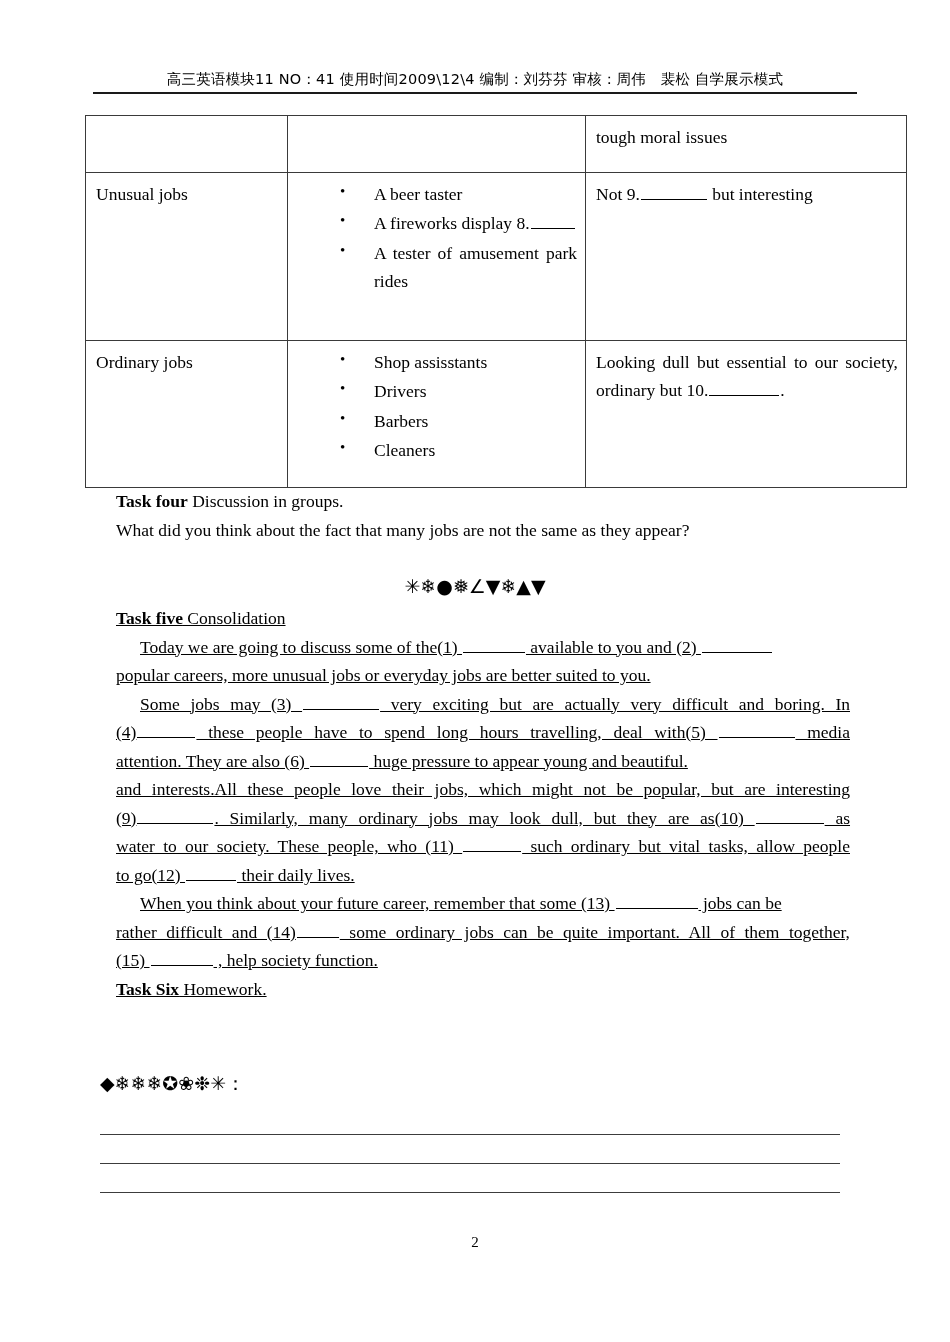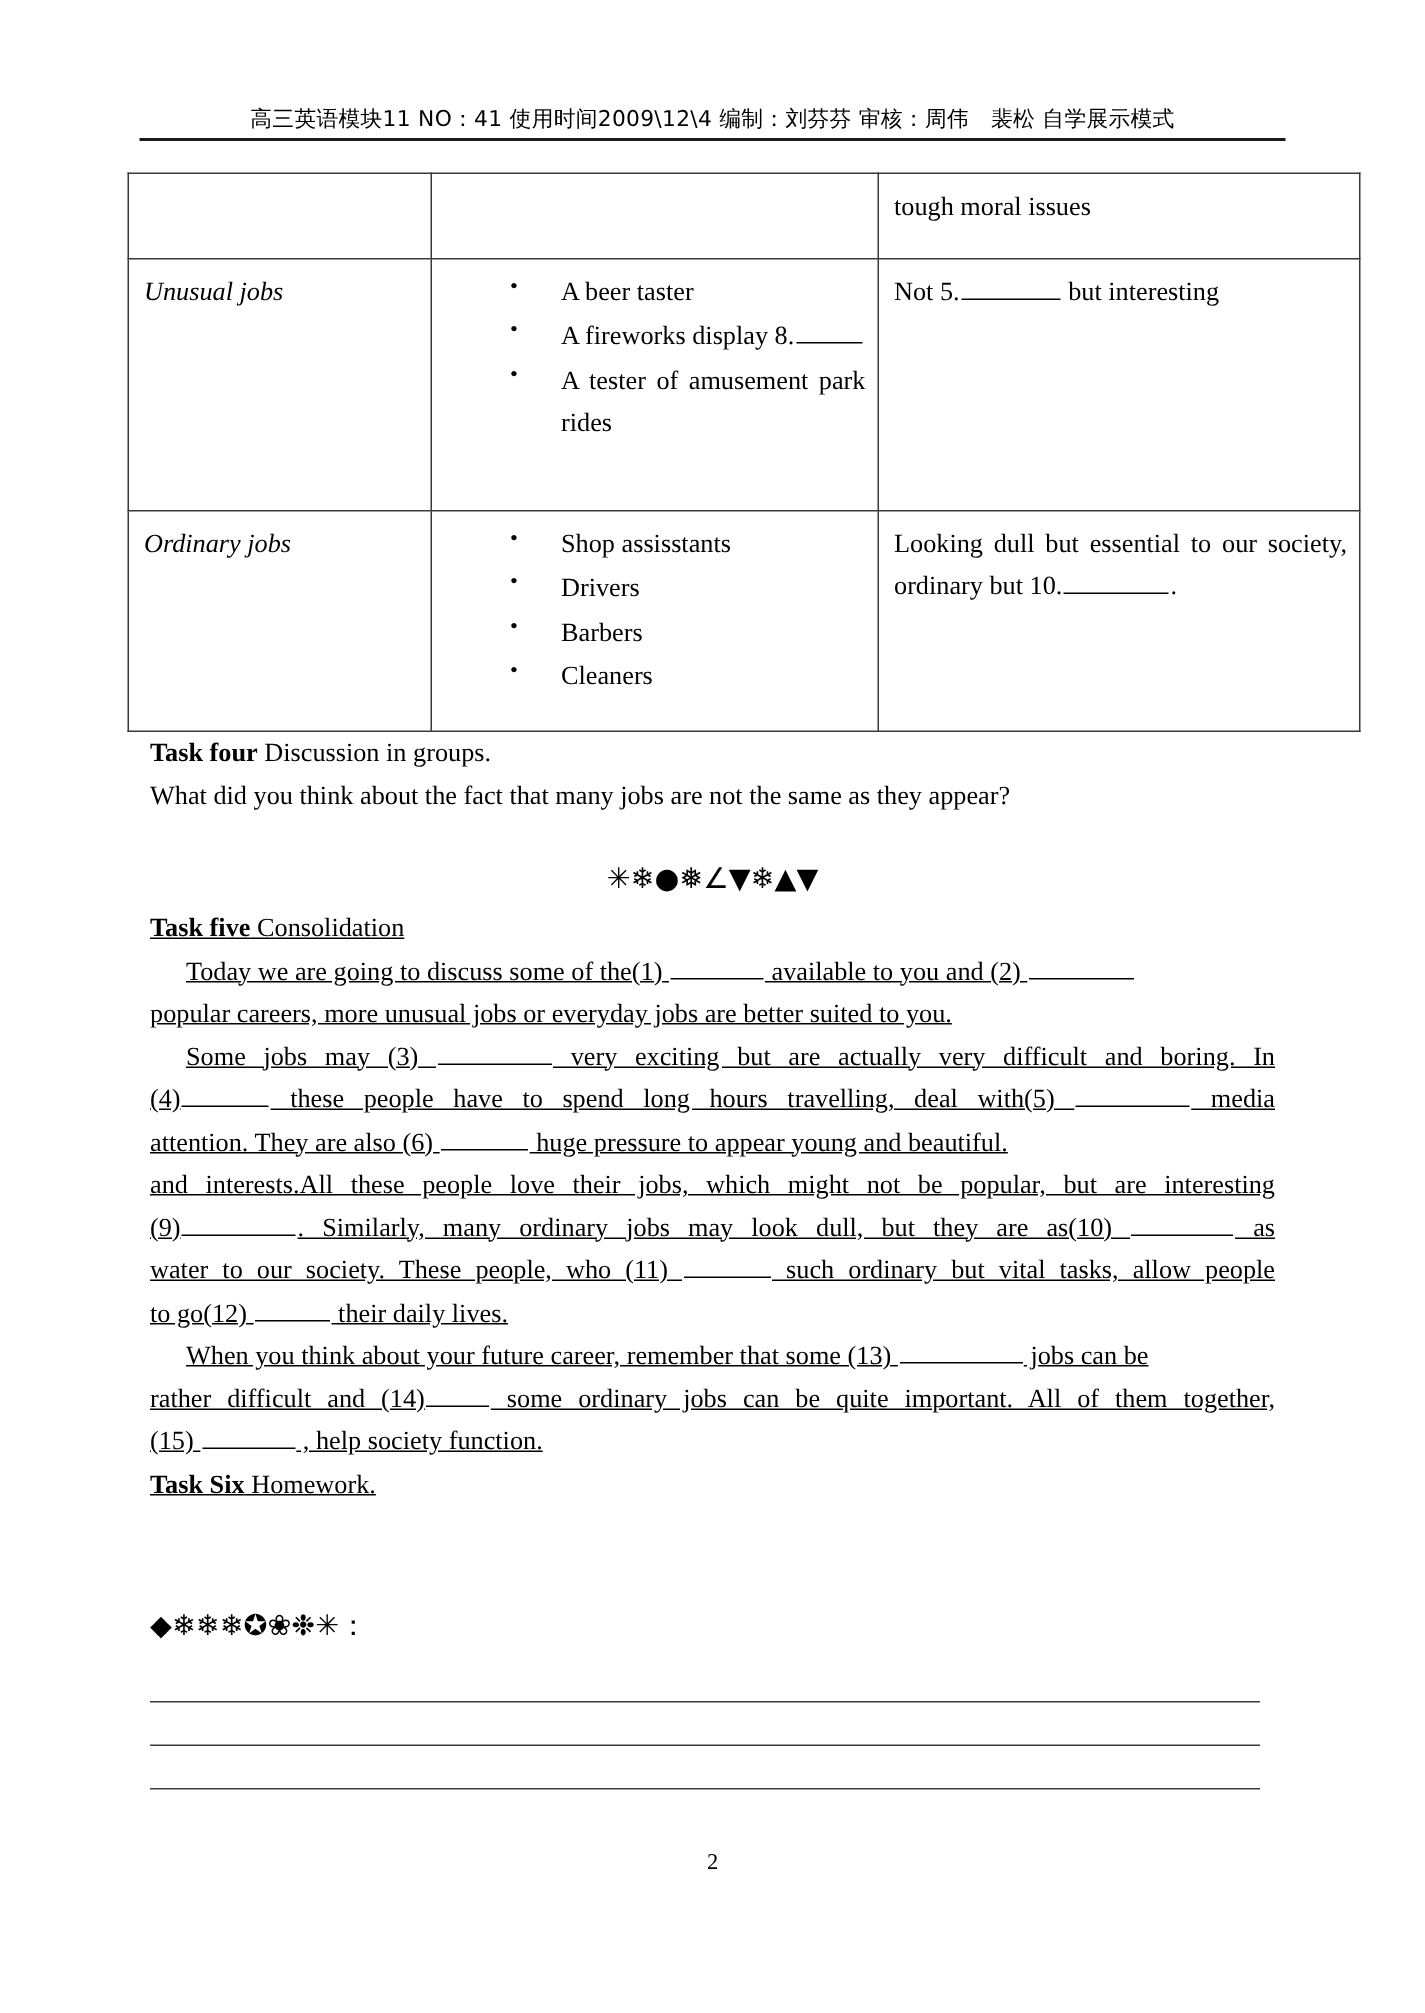--- a/index.html
+++ b/index.html
@@ -50,21 +50,21 @@
     border-collapse: collapse;
     table-layout: fixed;
   }
   table.main-table td {
     border: 1.1px solid #3a3a3a;
     vertical-align: top;
     padding: 7px 8px 7px 10px;
     font-size: 17.5px;
     line-height: 1.62;
   }
-  .col-a { width: 183px; font-style: italic; }
+  .col-a { width: 183px; }
   .col-b { width: 279px; }
   .col-c { width: 302px; }
 
   td.cell-justify {
     text-align: justify;
     text-justify: inter-word;
   }
 
   .row-h1 td { height: 42px; }
   .row-h2 td { height: 153px; }
@@ -107,20 +107,21 @@
     left: 100px;
     width: 750px;
     font-size: 17.5px;
     line-height: 1.63;
   }
   .ln {
     text-align: justify;
     text-justify: inter-word;
     text-align-last: left;
     white-space: normal;
+    margin-left: 16px;
   }
   .ln.just-full { text-align-last: justify; }
   .indent { display: inline-block; width: 24px; }
   b.task { font-weight: bold; }
 
   .symbols-center {
     position: absolute;
     left: 0;
     width: 950px;
     text-align: center;
@@ -169,21 +170,21 @@
 
       <tr class="row-h2">
         <td class="col-a">Unusual jobs</td>
         <td class="col-b">
           <ul class="bullets">
             <li><span>A beer taster</span></li>
             <li><span>A fireworks display 8.</span><span class="blank" style="width:44px"></span></li>
             <li><span>A tester of amusement park rides</span></li>
           </ul>
         </td>
-        <td class="col-c"><span>Not 5.</span><span class="blank" style="width:66px"></span><span> but interesting</span></td>
+        <td class="col-c"><span>Not 9.</span><span class="blank" style="width:66px"></span><span> but interesting</span></td>
       </tr>
 
       <tr class="row-h3">
         <td class="col-a">Ordinary jobs</td>
         <td class="col-b">
           <ul class="bullets">
             <li><span>Shop assisstants</span></li>
             <li><span>Drivers</span></li>
             <li><span>Barbers</span></li>
             <li><span>Cleaners</span></li>

